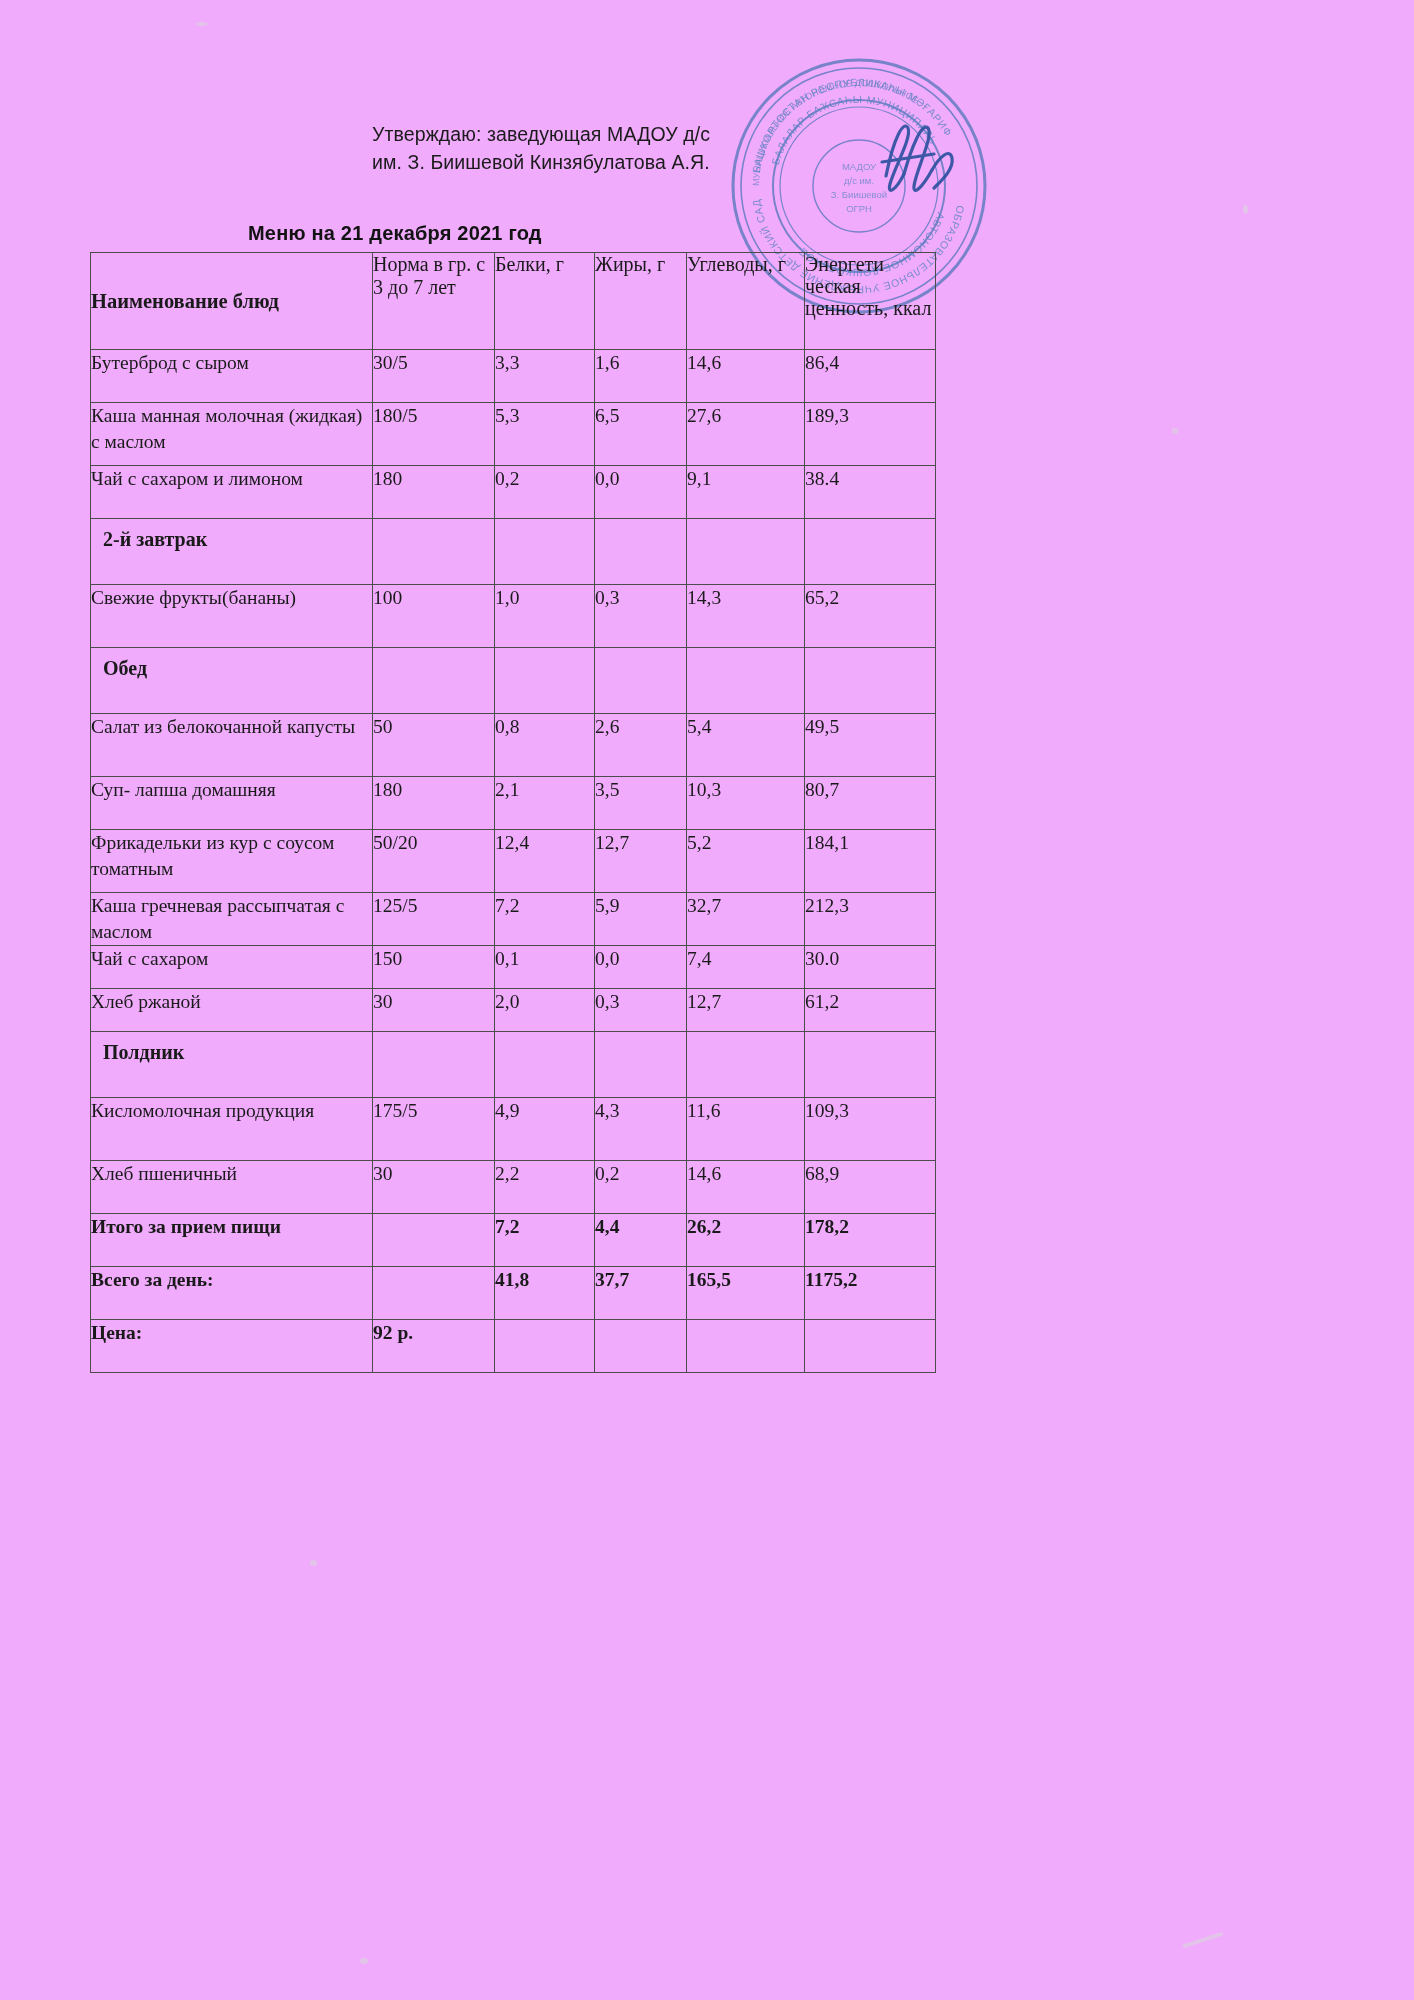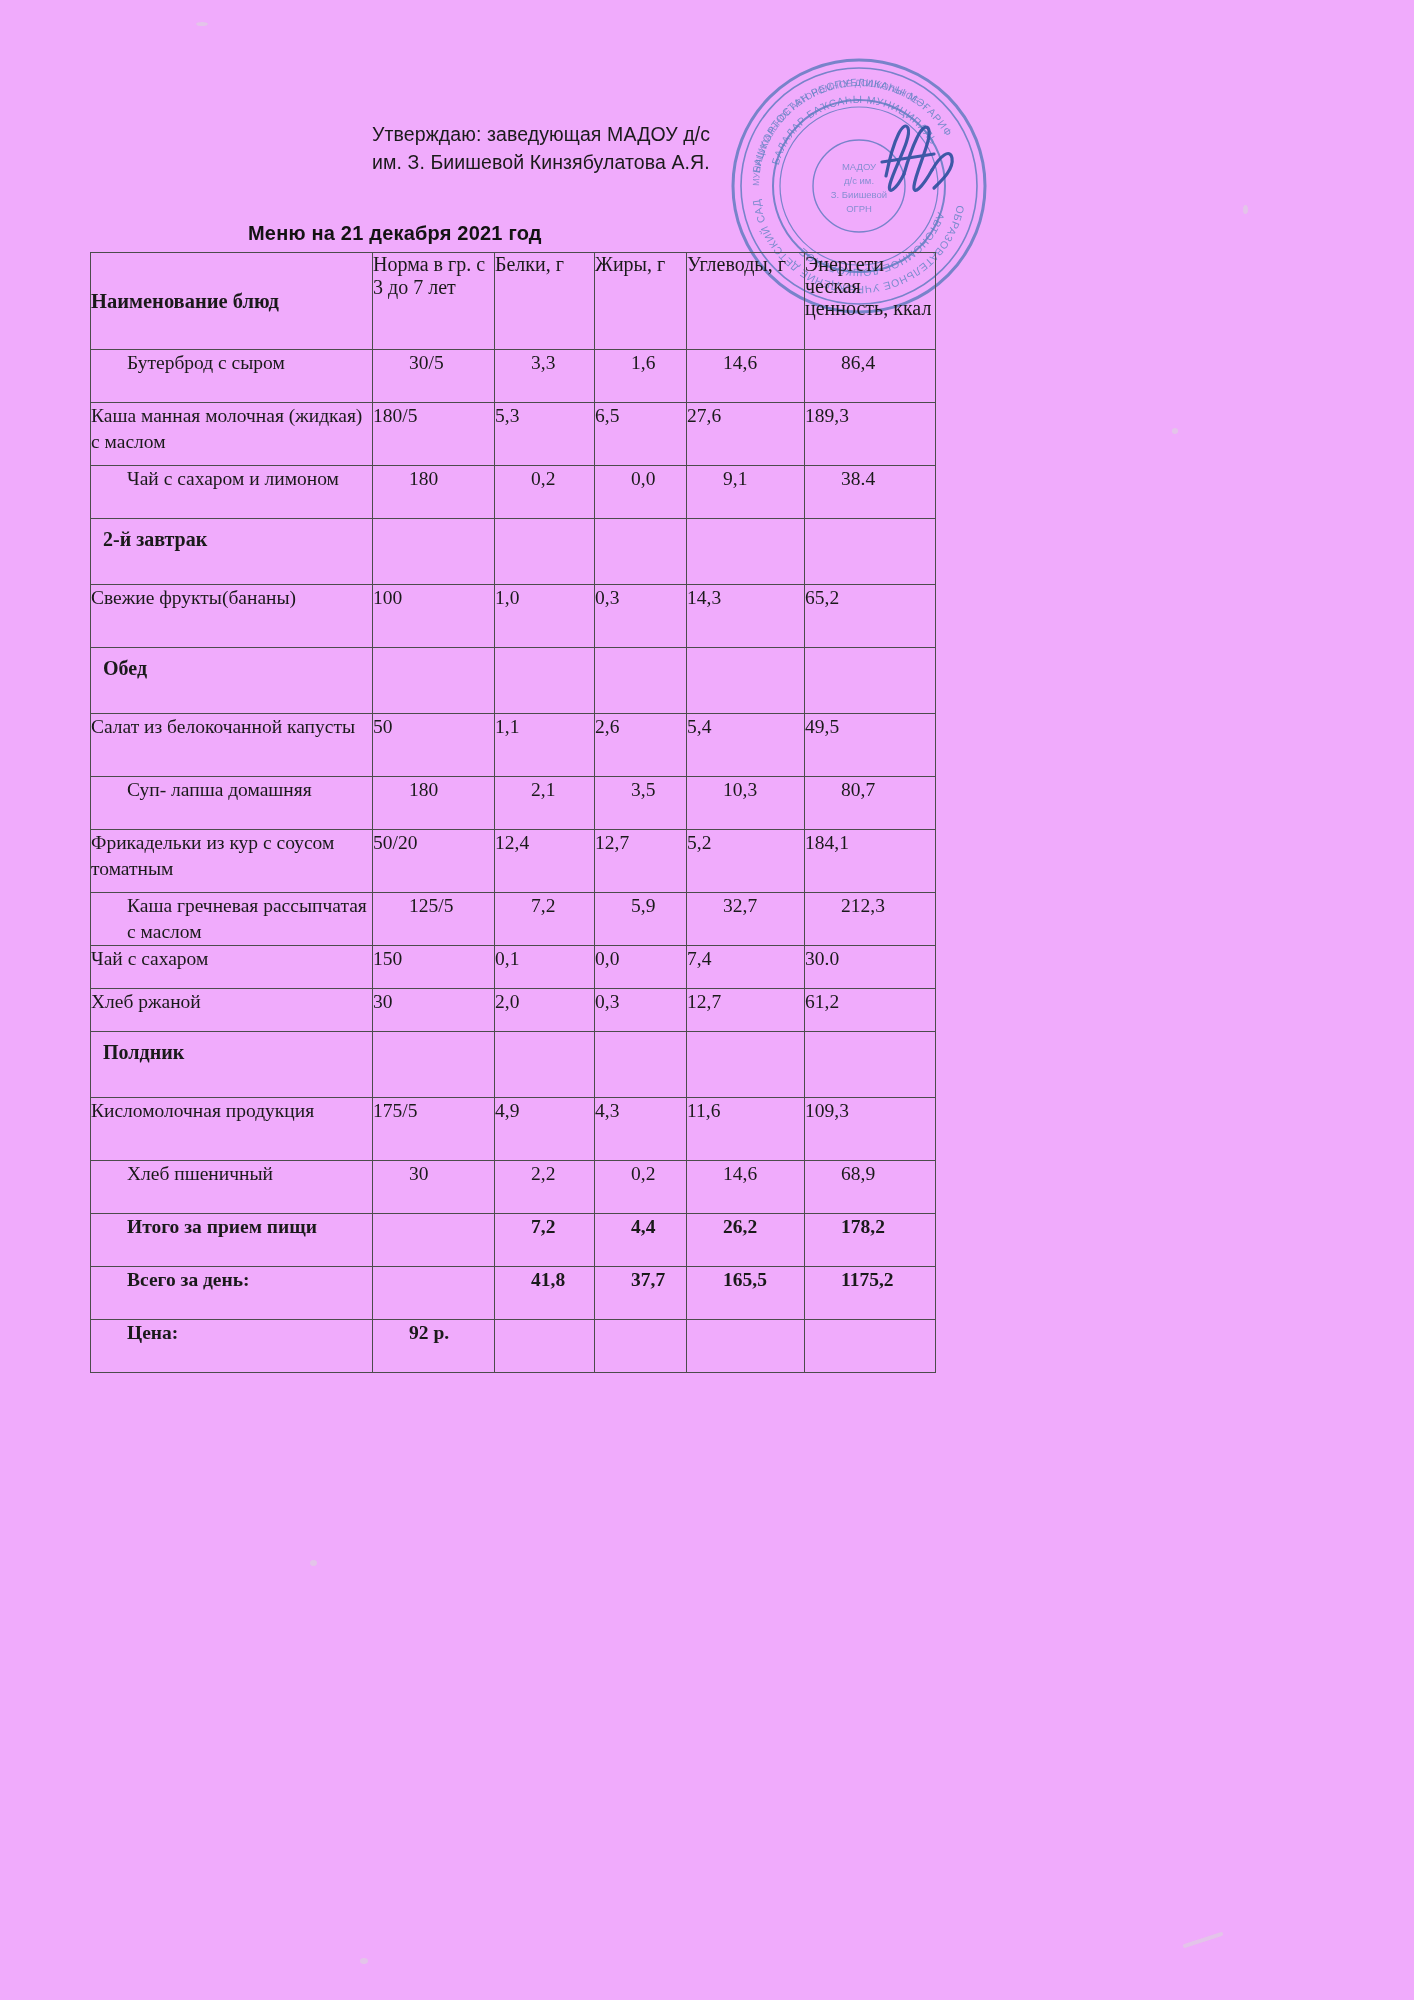--- a/index.html
+++ b/index.html
@@ -126,21 +126,21 @@
     font-weight: bold;
     font-size: 20px;
   }
   .section-row .cell-name {
     padding: 7px 6px 16px 12px;
   }
   .bold td { font-weight: bold; }
   .bold .num { font-weight: bold; }
 
   tr.r-tall td { height: 62px; }
-  tr.r-mid  td { height: 52px; padding-left: 36px; }
+  tr.r-mid  td { height: 52px; }
   tr.r-low  td { height: 42px; }
 
   .total-kcal { font-weight: normal; }
 </style>
 </head>
 <body>
 
 <div class="page">
 
   <div class="speck" style="left:196px;top:22px;width:12px;height:4px;"></div>
@@ -261,21 +261,21 @@
           <td class="cell-name">Обед</td>
           <td class="cell-norm"></td>
           <td class="num"></td>
           <td class="num"></td>
           <td class="num"></td>
           <td class="num-kcal total-kcal"></td>
         </tr>
         <tr class="r-tall">
           <td class="cell-name"> Салат из белокочанной  капусты</td>
           <td class="cell-norm">50</td>
-          <td class="num">1,1</td>
+          <td class="num">0,8</td>
           <td class="num">2,6</td>
           <td class="num">5,4</td>
           <td class="num-kcal total-kcal">49,5</td>
         </tr>
         <tr class="r-mid">
           <td class="cell-name">Суп- лапша домашняя</td>
           <td class="cell-norm">180</td>
           <td class="num">2,1</td>
           <td class="num">3,5</td>
           <td class="num">10,3</td>

